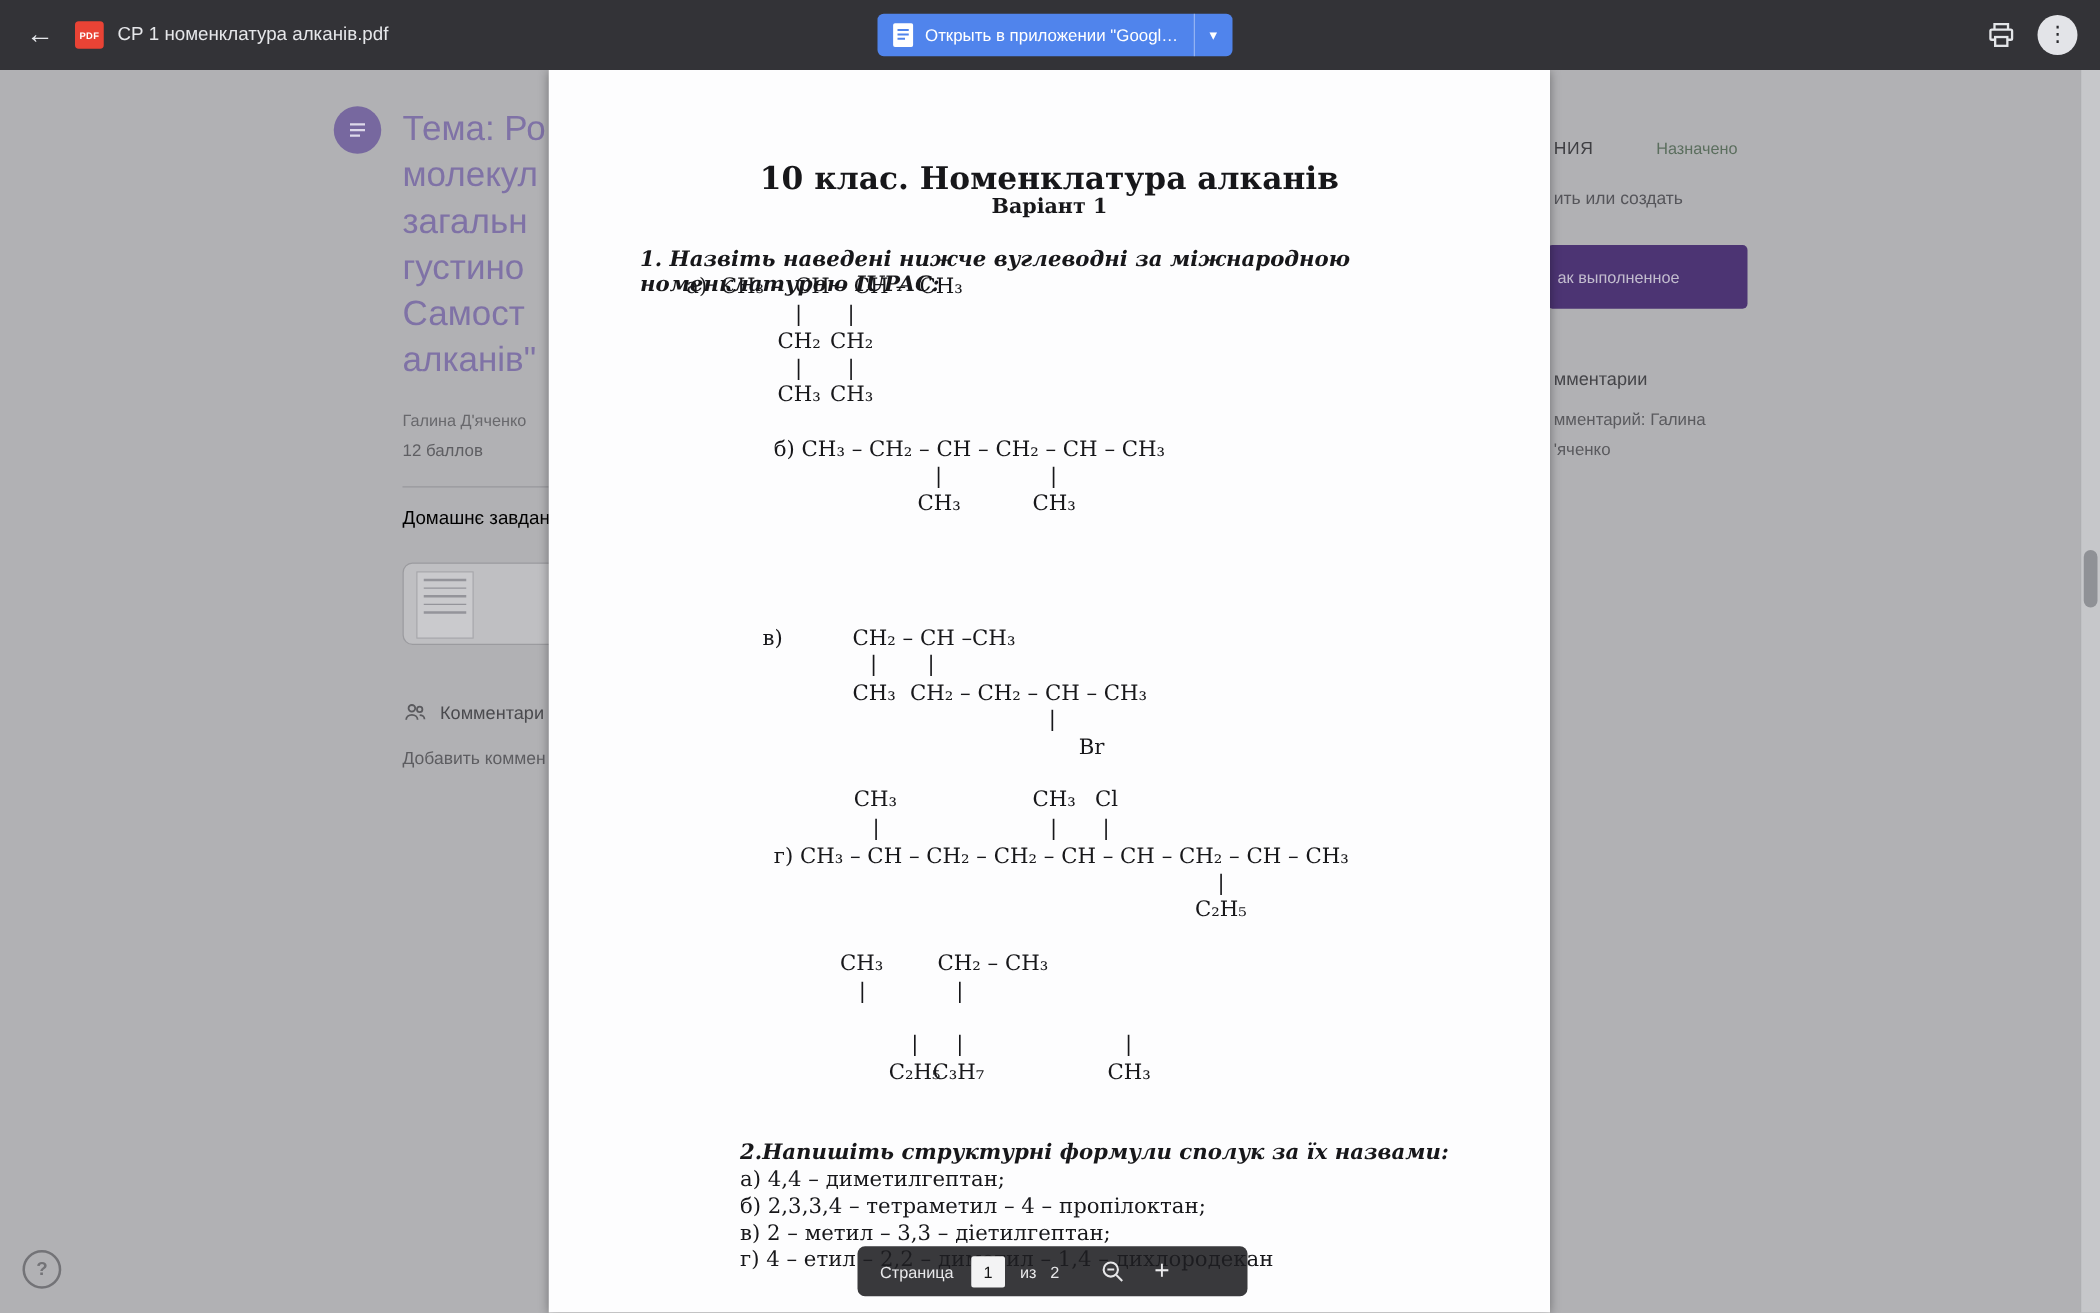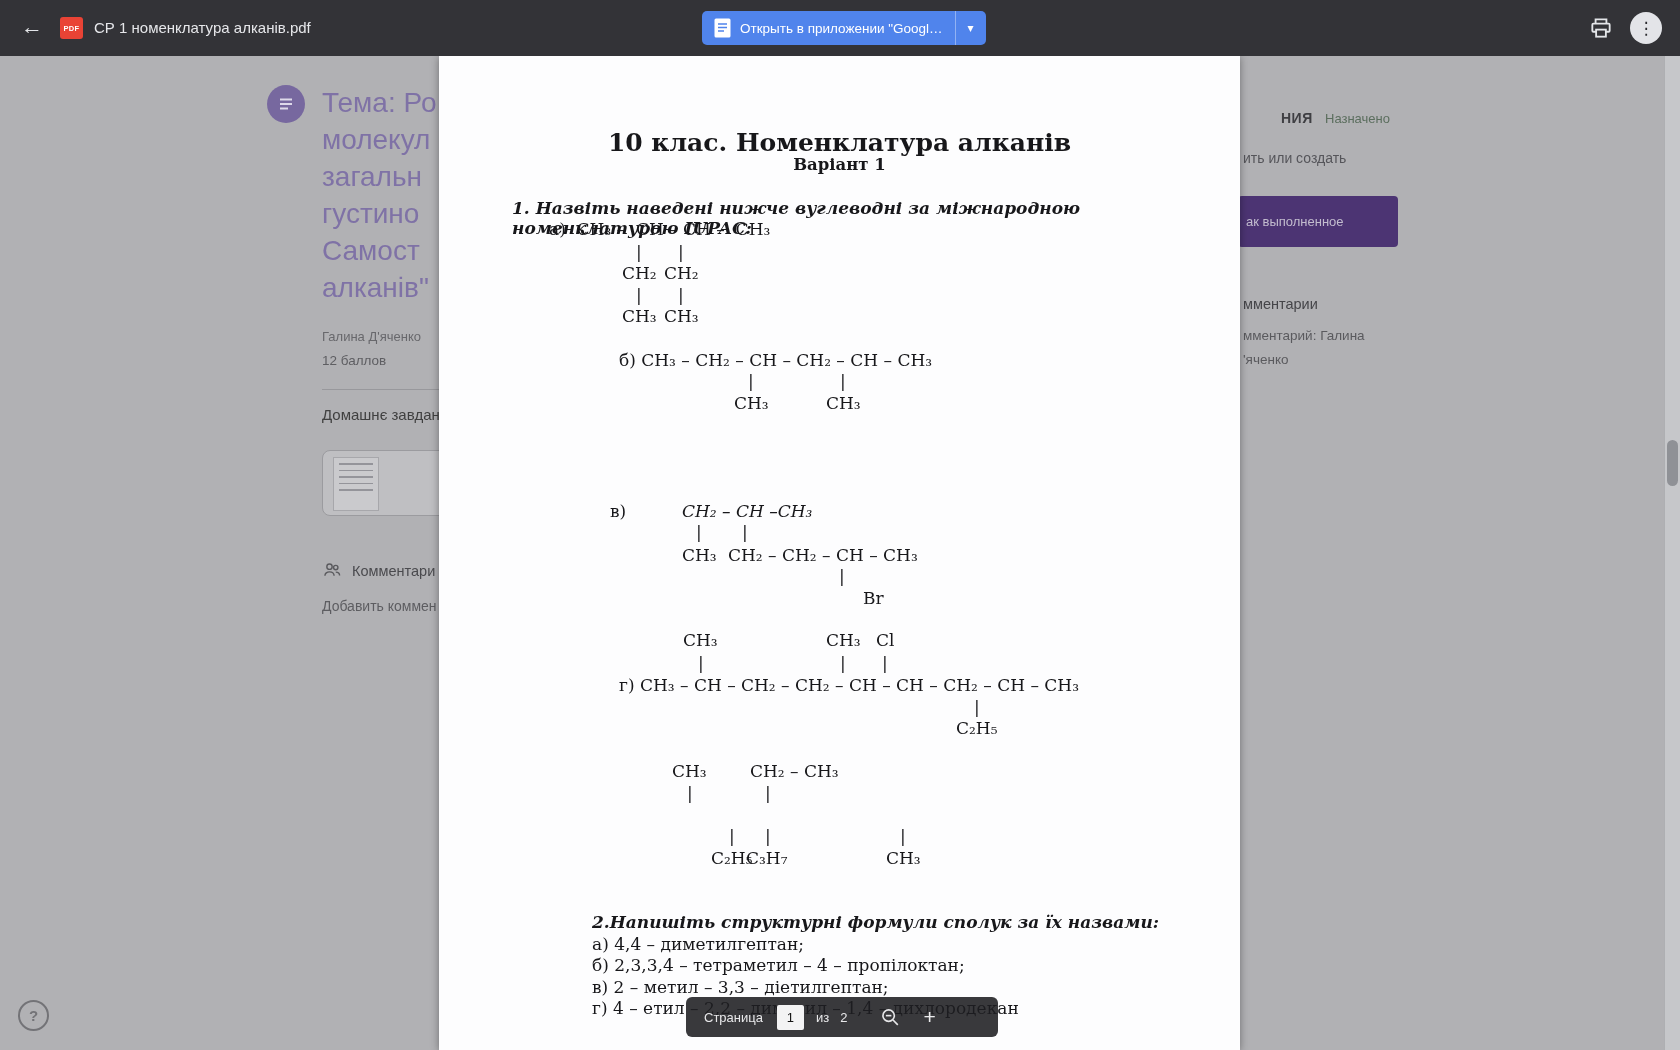--- a/index.html
+++ b/index.html
@@ -7,30 +7,30 @@
   .abs{position:absolute;}
 
   
   #classroom{position:absolute;inset:0;z-index:1;}
   .cr-icon{left:267px;top:85px;width:38px;height:38px;border-radius:50%;
     background:#77689f;display:flex;align-items:center;justify-content:center;}
   .cr-title{left:322px;top:84px;font-size:28px;line-height:37px;color:#7f72a6;font-weight:400;}
   .cr-author{left:322px;top:329px;font-size:13px;color:#68686c;}
   .cr-points{left:322px;top:353px;font-size:13.5px;color:#5e5e62;}
   .cr-divider{left:322px;top:389px;width:117px;height:1px;background:#98989c;}
-  .cr-hw{left:322px;top:406px;font-size:15px;color:#404040;}
+  .cr-hw{left:322px;top:406px;font-size:15px;color:#000000;}
   .cr-card{left:322px;top:450px;width:118px;height:64px;background:#bfbfc2;
     border:1px solid #9b9b9f;border-radius:8px 0 0 8px;}
   .cr-card-doc{position:absolute;left:10px;top:6px;width:44px;height:52px;background:#cacacd;
     border:1px solid #a7a7ab;}
   .cr-card-doc i{display:block;height:1.5px;background:#94949a;margin:5px 5px 0 5px;}
   .cr-cm-icon{left:322px;top:560px;}
   .cr-cm{left:352px;top:563px;font-size:14.5px;color:#4a4a4e;}
   .cr-add{left:322px;top:598px;font-size:14px;color:#5d5d61;}
-  .rp-head{left:1243px;top:110px;font-size:14px;font-weight:bold;color:#3f3f43;letter-spacing:.5px;margin-left:38px;}
+  .rp-head{left:1243px;top:110px;font-size:14px;font-weight:normal;color:#3f3f43;letter-spacing:.5px;}
   .rp-status{left:1325px;top:111px;font-size:13px;color:#5b6e5e;}
   .rp-add{left:1243px;top:150px;font-size:14px;color:#55555a;}
   .rp-btn{left:1238px;top:196px;width:152px;height:51px;background:#4c3473;border-radius:4px;
     color:#c2bcce;font-size:13px;display:flex;align-items:center;padding-left:8px;}
   .rp-cmh{left:1243px;top:296px;font-size:14.5px;color:#454549;}
   .rp-cm1{left:1243px;top:328px;font-size:13.5px;color:#5a5a5e;}
   .rp-cm2{left:1243px;top:352px;font-size:13.5px;color:#5a5a5e;}
   .help{left:18px;top:1000px;width:27px;height:27px;border:2px solid #737377;border-radius:50%;
     color:#737377;display:flex;align-items:center;justify-content:center;
     font-size:15px;font-weight:bold;}
@@ -48,21 +48,21 @@
   .q2i{left:153px;}
   .q2a{top:878px;} .q2b{top:899px;} .q2c{top:921px;} .q2d{top:942px;}
 
   .a0{left:110px;top:163px;} .a1{left:197px;top:186px;} .a2{left:239px;top:186px;}
   .a3{left:183px;top:207px;} .a4{left:225px;top:207px;} .a5{left:197px;top:229px;}
   .a6{left:239px;top:229px;} .a7{left:183px;top:250px;} .a8{left:225px;top:250px;}
 
   .b0{left:180px;top:294px;} .b1{left:309px;top:315px;} .b2{left:401px;top:315px;}
   .b3{left:295px;top:337px;} .b4{left:387px;top:337px;}
 
-  .v0{left:171px;top:445px;} .v1{left:243px;top:445px;font-style:italic;} .v2{left:257px;top:466px;}
+  .v0{left:171px;top:445px;} .v1{left:243px;top:445px;} .v2{left:257px;top:466px;}
   .v3{left:303px;top:466px;} .v4{left:243px;top:489px;} .v5{left:289px;top:489px;}
   .v6{left:400px;top:510px;} .v7{left:398px;top:532px;margin-left:26px;}
 
   .g0{left:244px;top:574px;} .g1{left:387px;top:574px;} .g2{left:437px;top:574px;}
   .g3{left:259px;top:597px;} .g4{left:401px;top:597px;} .g5{left:443px;top:597px;}
   .g6{left:180px;top:619px;} .g7{left:535px;top:641px;} .g8{left:517px;top:662px;}
 
   .d0{left:233px;top:705px;} .d1{left:311px;top:705px;} .d2{left:248px;top:727px;}
   .d3{left:326px;top:727px;} .d4{left:169px;top:748px;} .d5{left:290px;top:770px;}
   .d6{left:326px;top:770px;} .d7{left:461px;top:770px;} .d8{left:272px;top:792px;}

